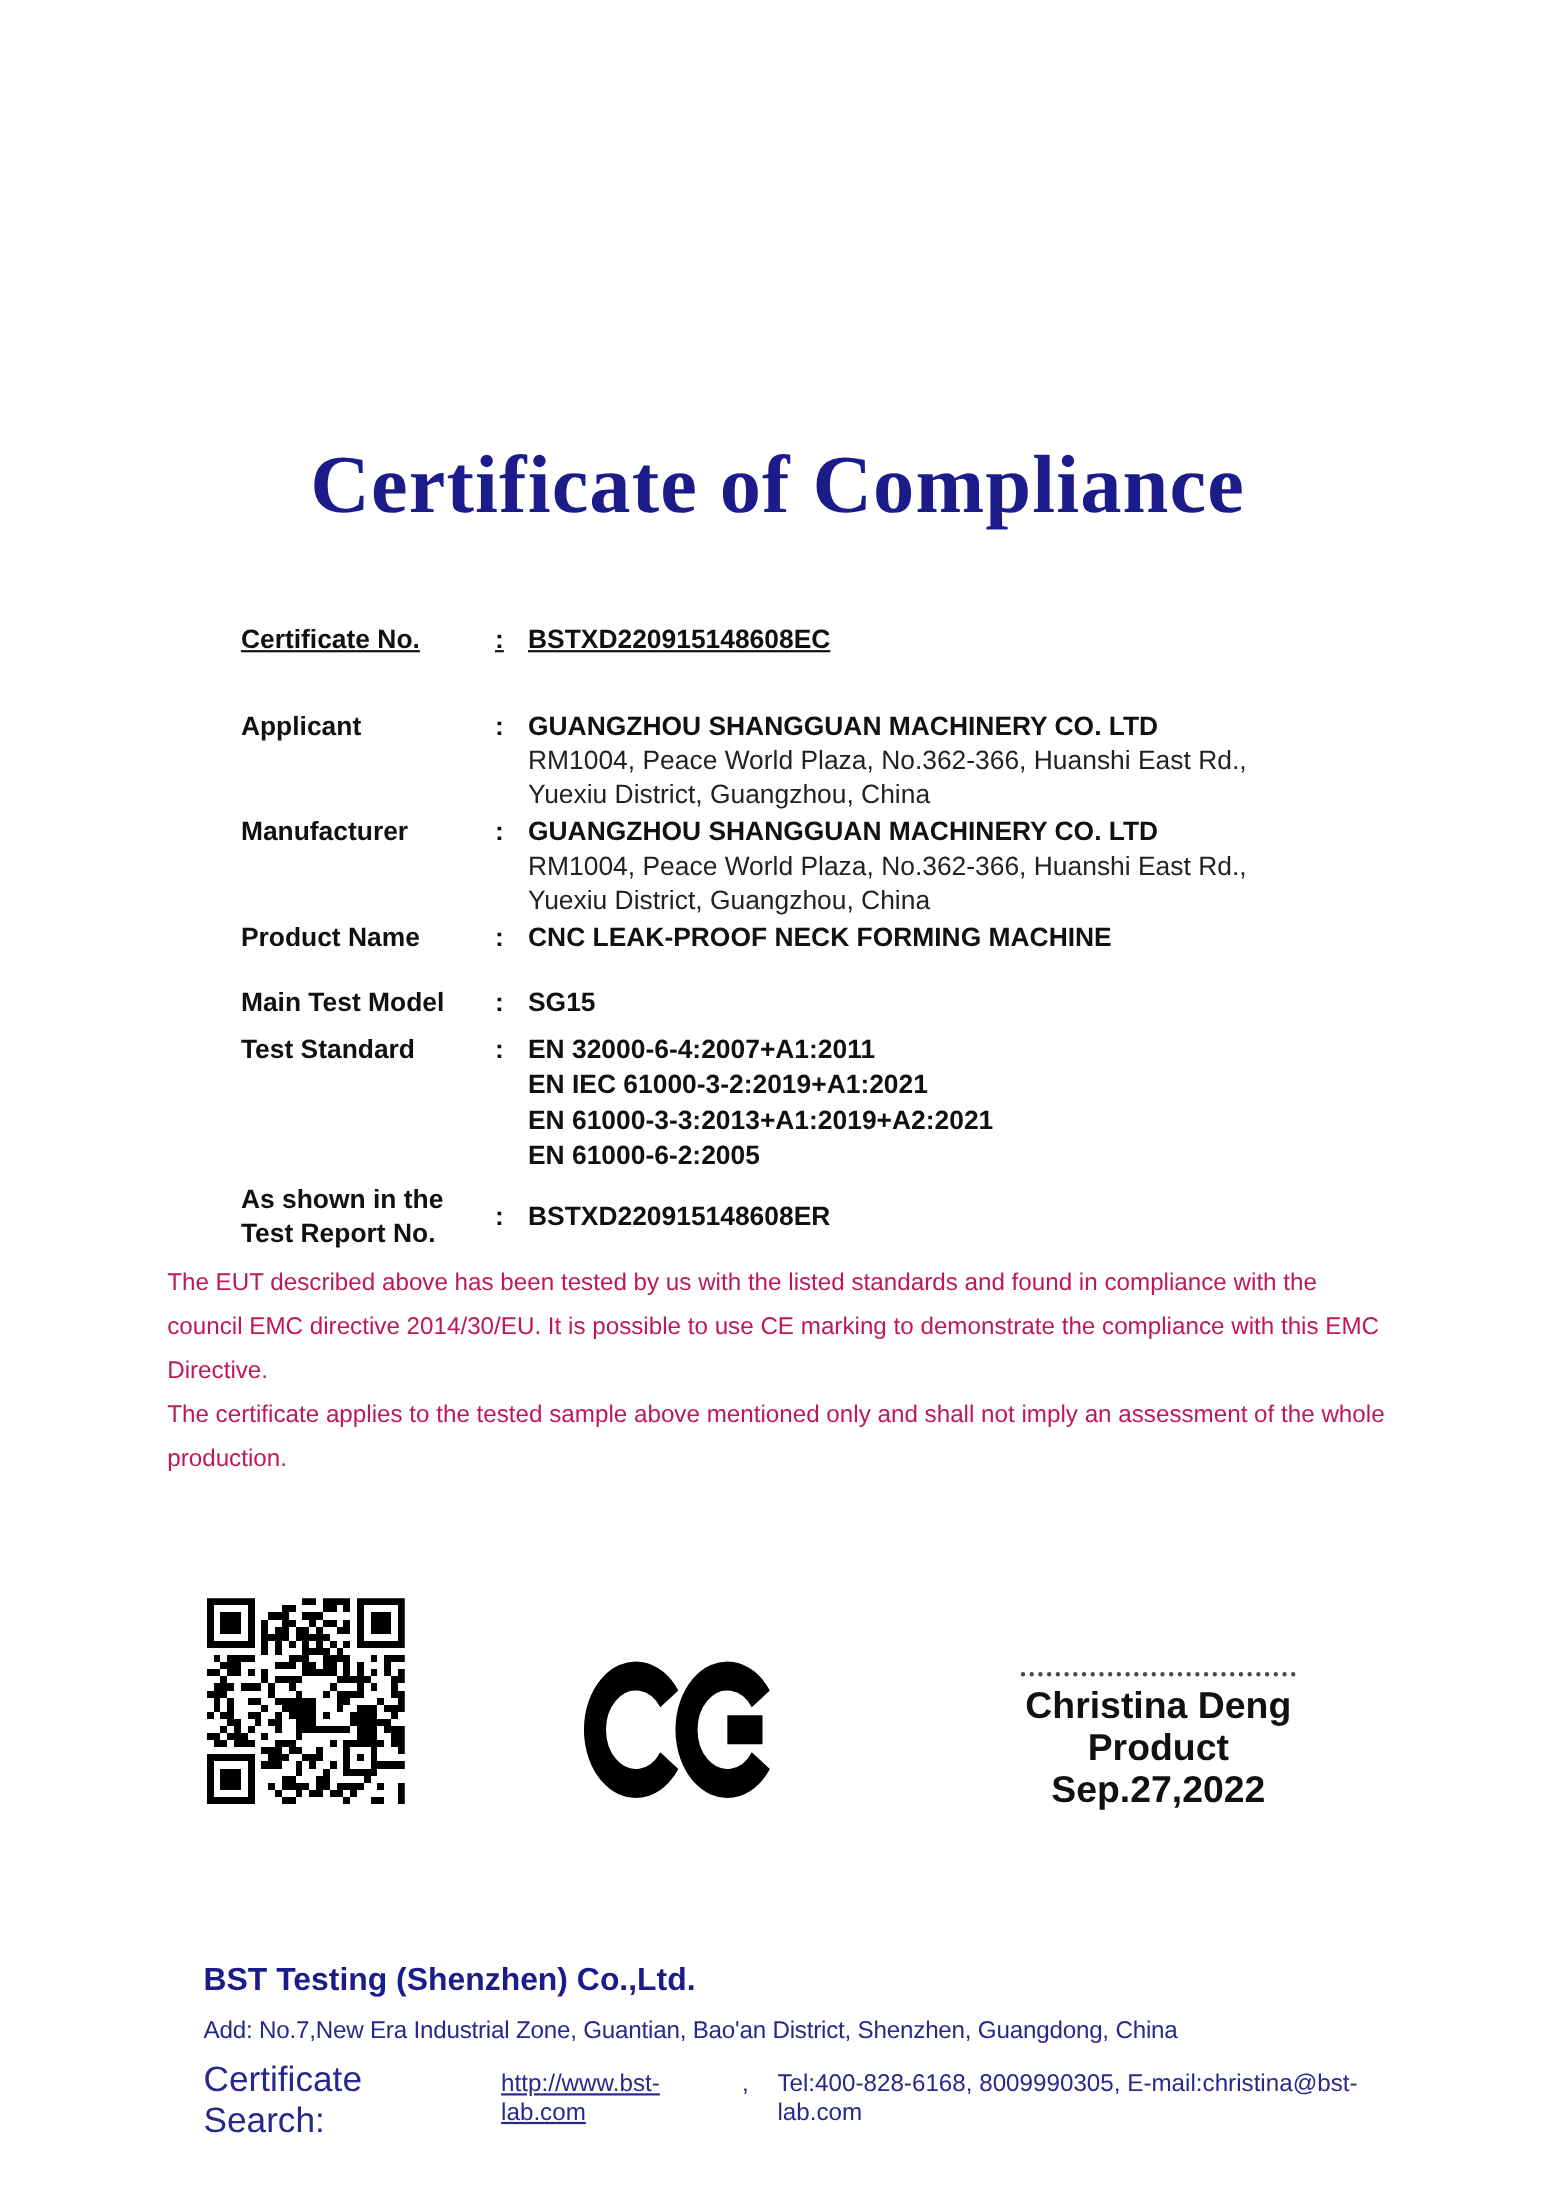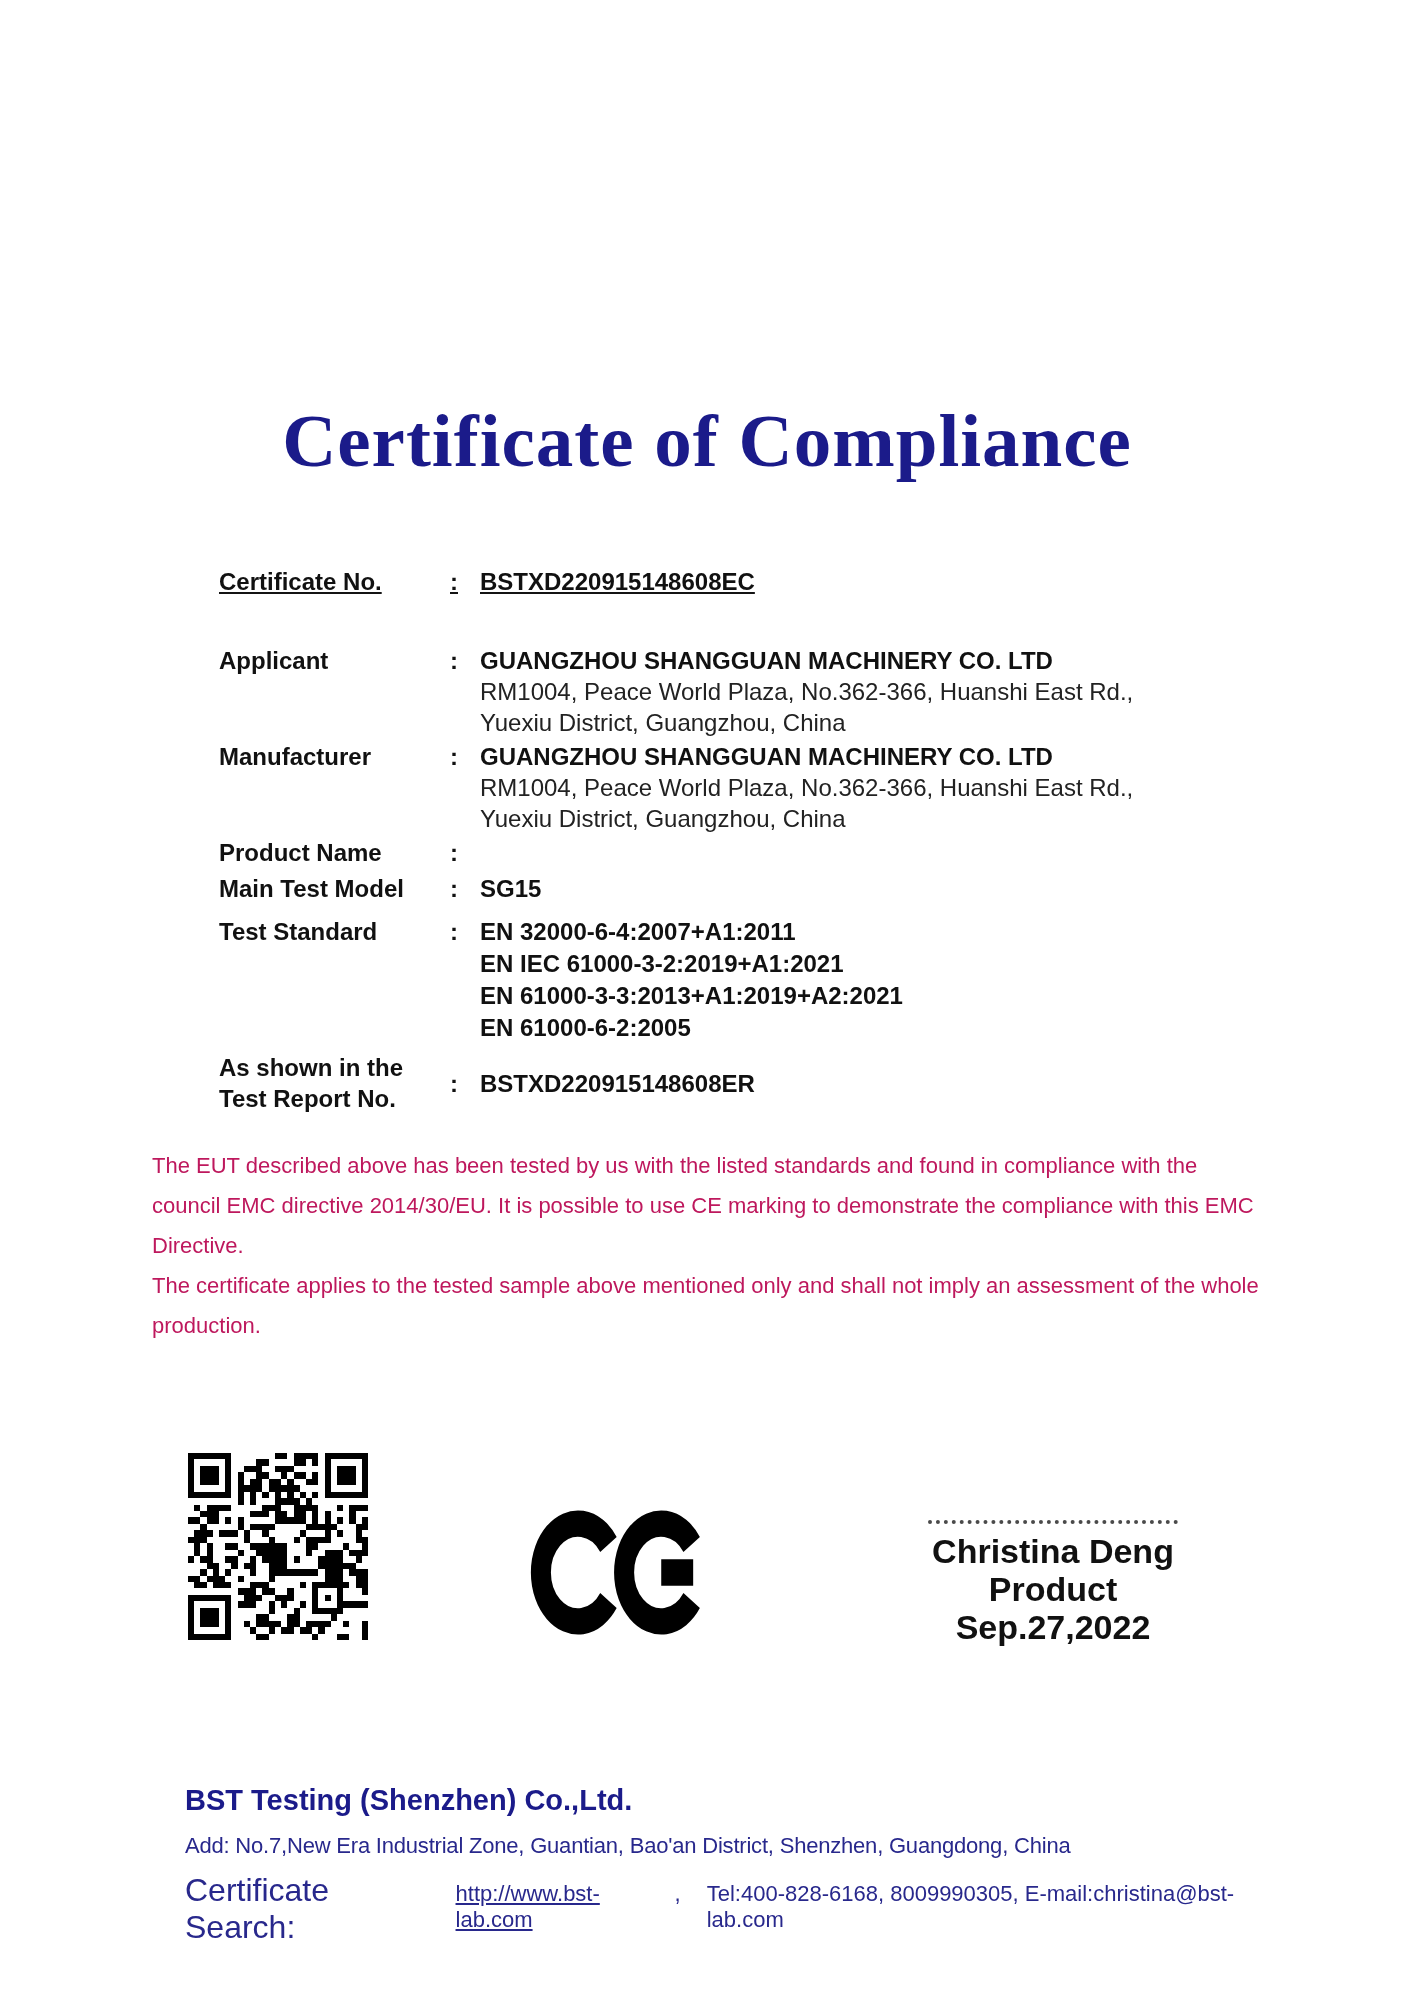--- a/index.html
+++ b/index.html
@@ -28,21 +28,21 @@
     display:grid;
     grid-template-columns:231px 30px 1fr;
     align-items:start;
   }
   .row .lbl{font-weight:bold;color:#111;}
   .row .colon{font-weight:bold;text-align:left;color:#111;}
   .val-bold{font-weight:bold;color:#111;}
   .val-reg{font-weight:normal;color:#222;}
   .mb-cert{margin-bottom:48px;text-decoration:underline;}
   .mb-block{margin-bottom:3px;}
-  .mb-product{margin-bottom:5px;}
+  .mb-product{margin-bottom:28px;}
   .mb-model{margin-bottom:12px;}
   .mb-standard{margin-bottom:8px;}
   .std-line{line-height:32px;font-weight:bold;color:#111;}
   .report-row{align-items:center;}
   .paragraph{
     position:absolute;left:152px;top:1146px;width:1108px;
     font-size:22px;line-height:40px;color:#be185d;
   }
   .qr{
     position:absolute;left:188px;top:1453px;width:180px;height:187px;
@@ -113,20 +113,21 @@
       <div>
         <div class="val-bold">GUANGZHOU SHANGGUAN MACHINERY CO. LTD</div>
         <div class="val-reg">RM1004, Peace World Plaza, No.362-366, Huanshi East Rd.,</div>
         <div class="val-reg">Yuexiu District, Guangzhou, China</div>
       </div>
     </div>
 
     <div class="row mb-product">
       <div class="lbl">Product Name</div>
       <div class="colon">:</div>
+      <div class="val-bold">CNC LEAK-PROOF NECK FORMING MACHINE</div>
     </div>
 
     <div class="row mb-model">
       <div class="lbl">Main Test Model</div>
       <div class="colon">:</div>
       <div class="val-bold">SG15</div>
     </div>
 
     <div class="row mb-standard">
       <div class="lbl">Test Standard</div>

